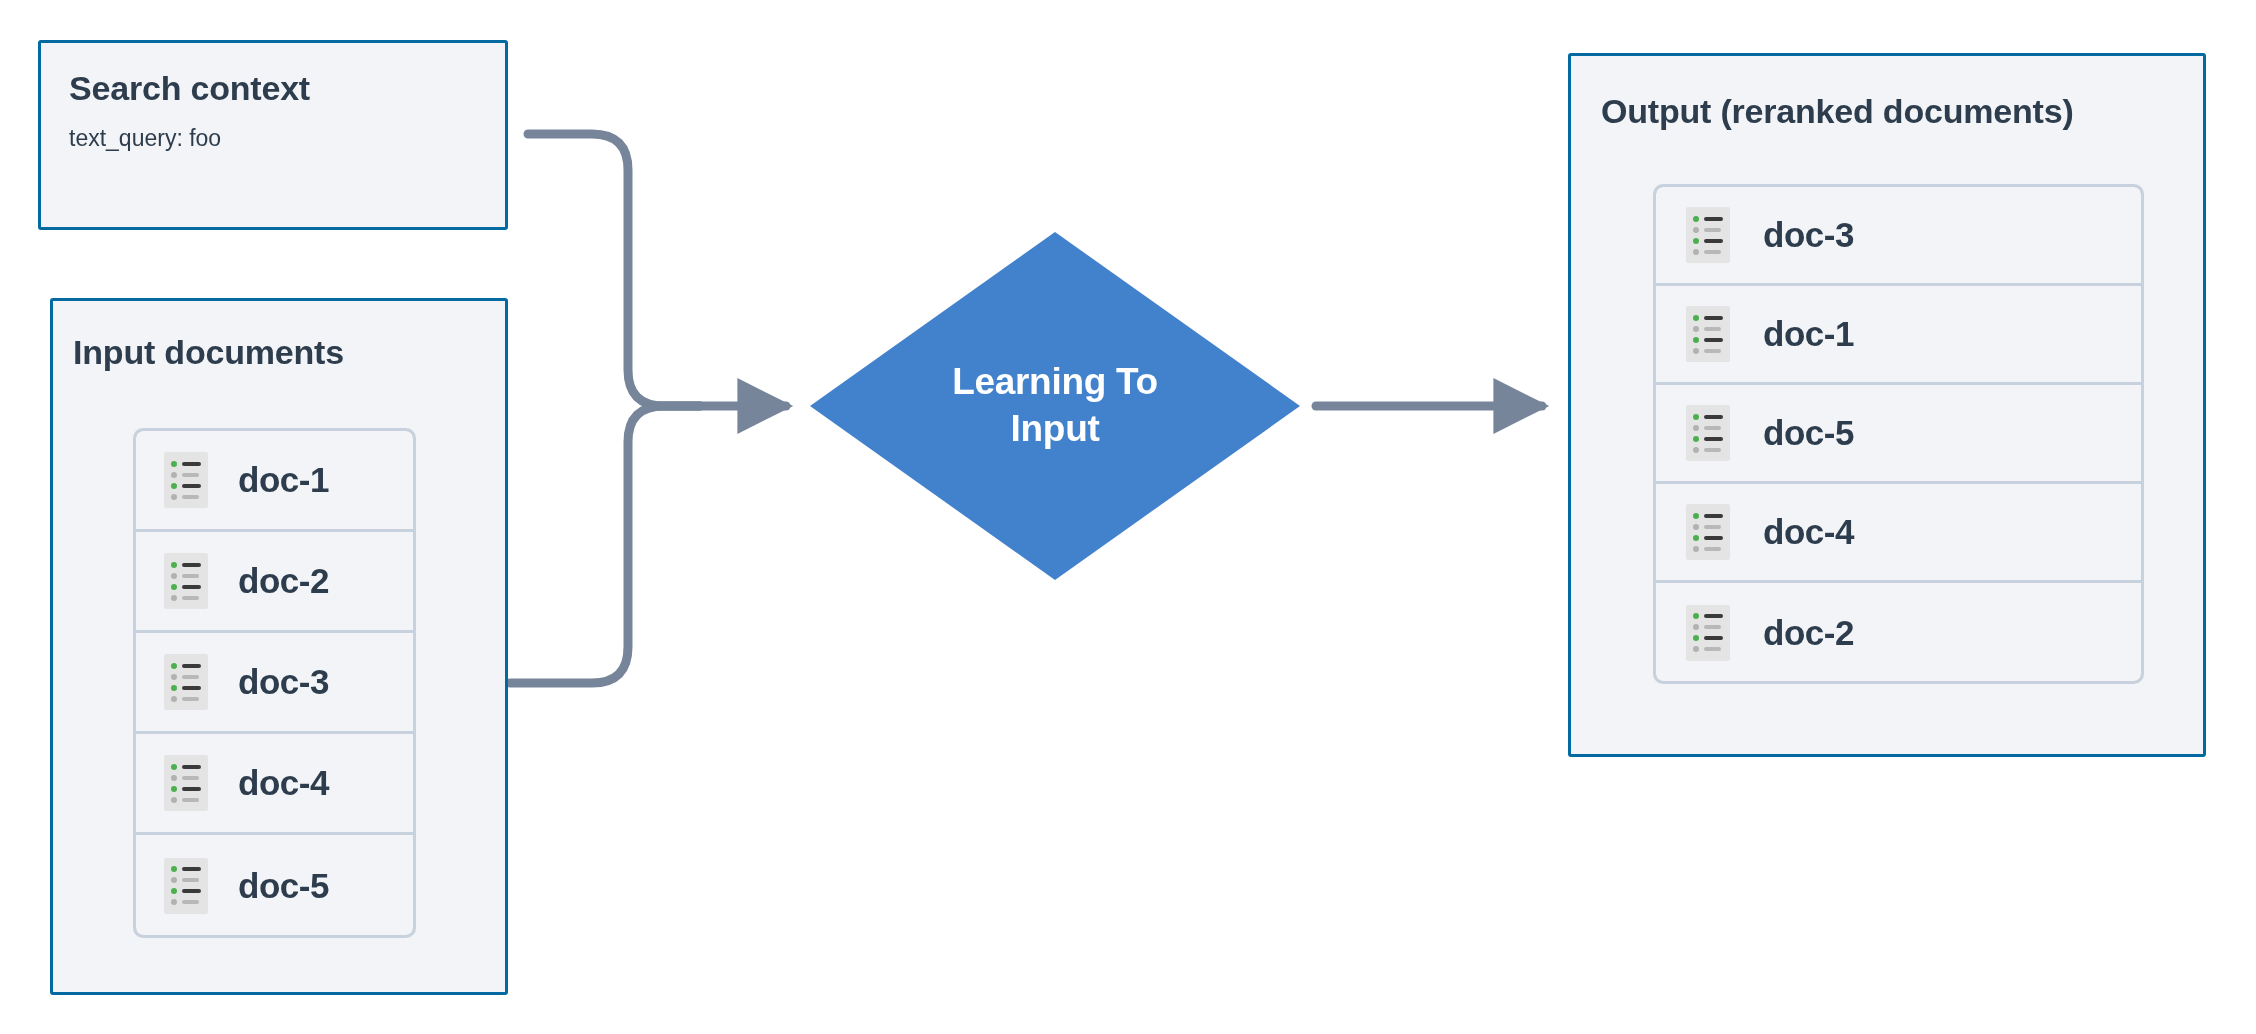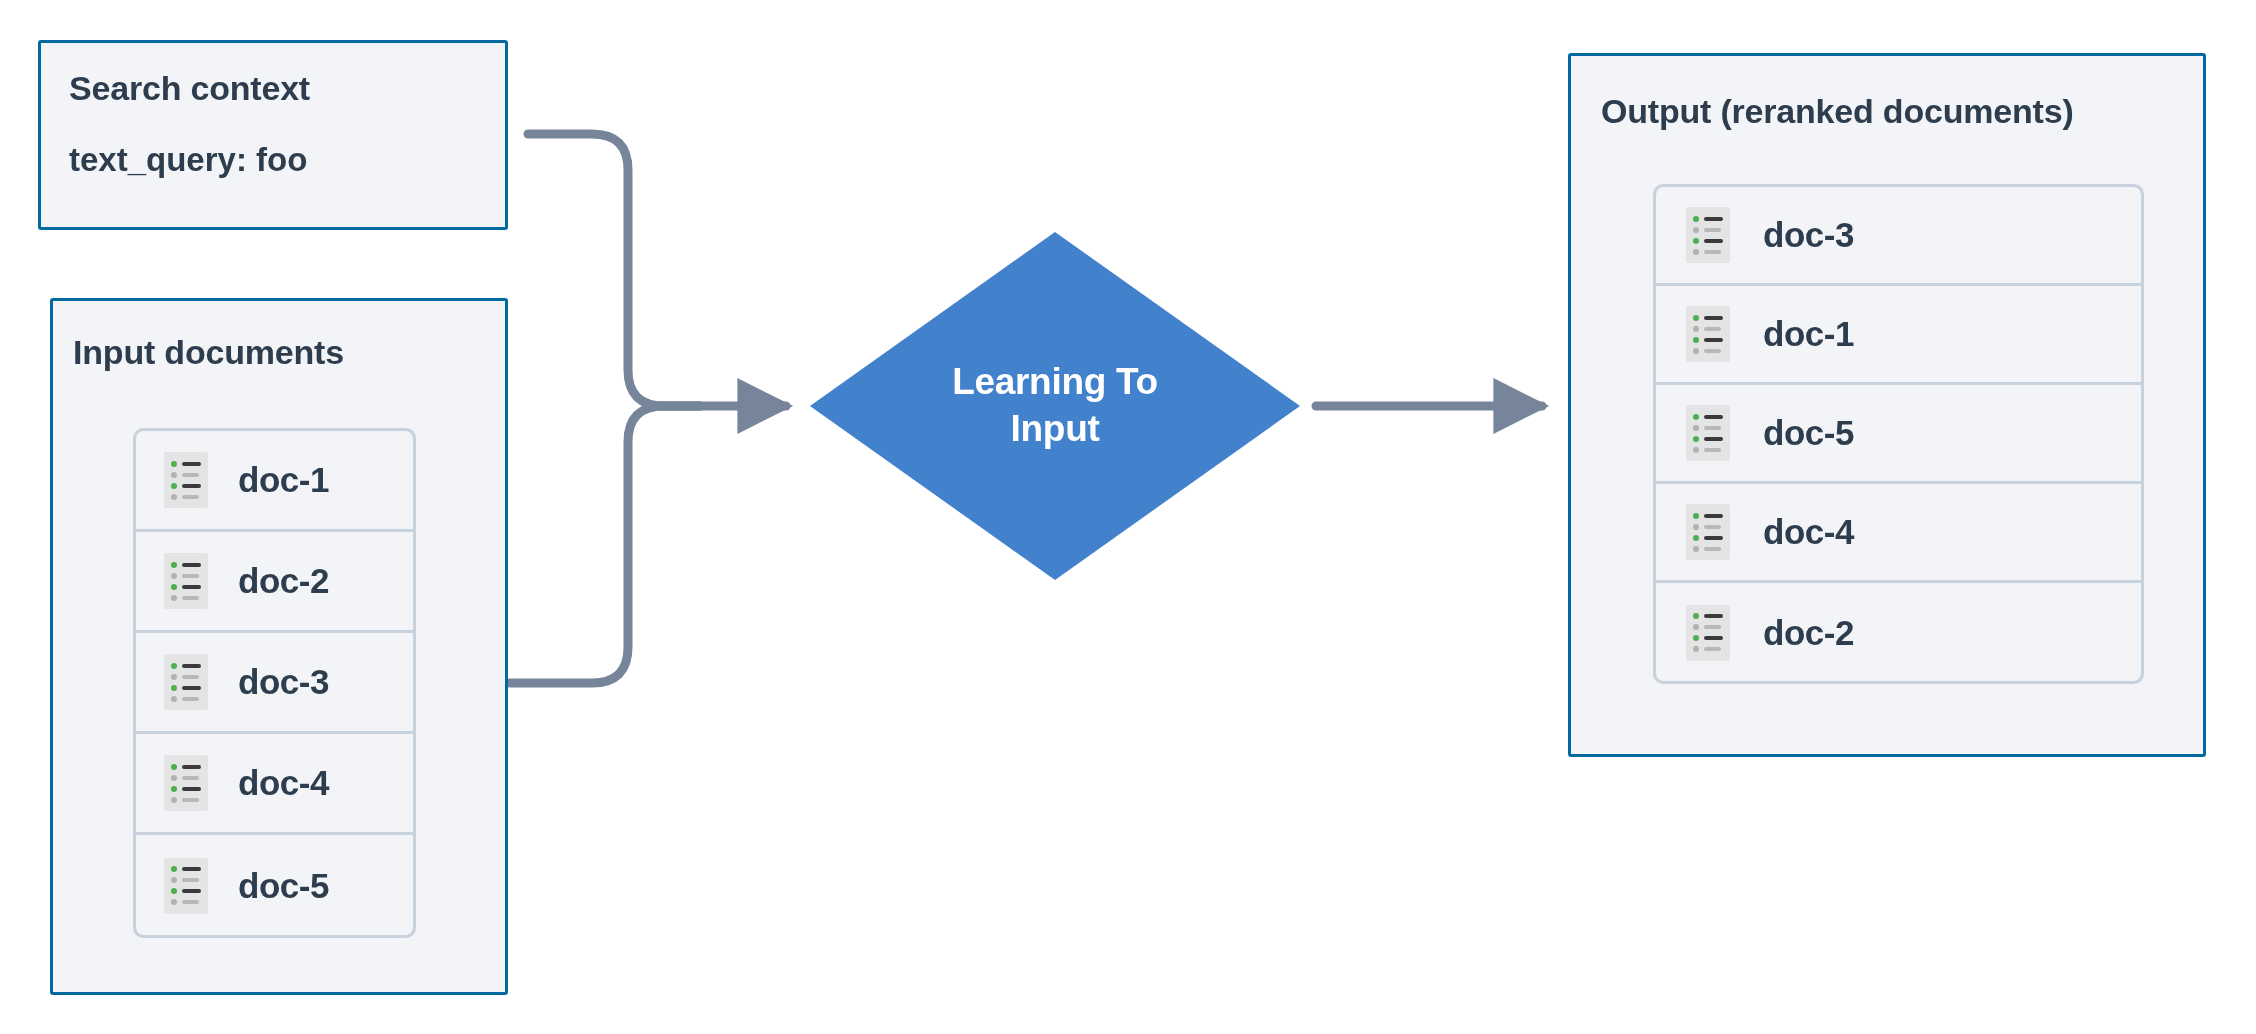--- a/index.html
+++ b/index.html
@@ -48,23 +48,23 @@
     width: 470px;
     height: 190px;
   }
   #search-context-title {
     left: 28px;
     top: 26px;
     font-size: 34px;
   }
   #search-context-query {
     left: 28px;
-    top: 98px;
-    font-size: 33px;
-    font-weight: bold;
+    top: 82px;
+    font-size: 23px;
+    font-weight: normal;
   }
 
   
   #input-documents-box {
     left: 50px;
     top: 298px;
     width: 458px;
     height: 697px;
   }
   #input-documents-title {

